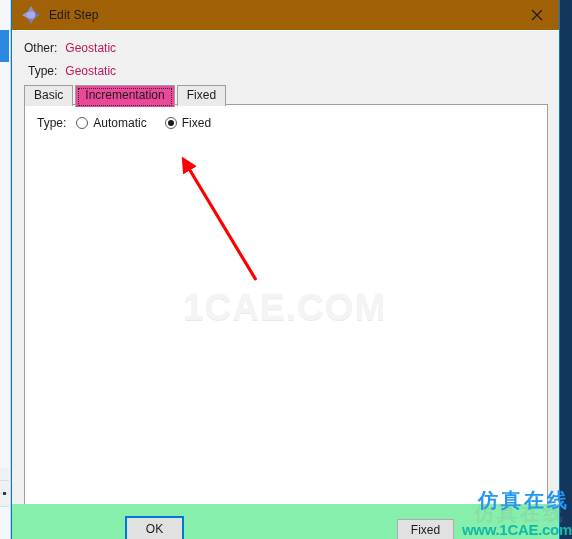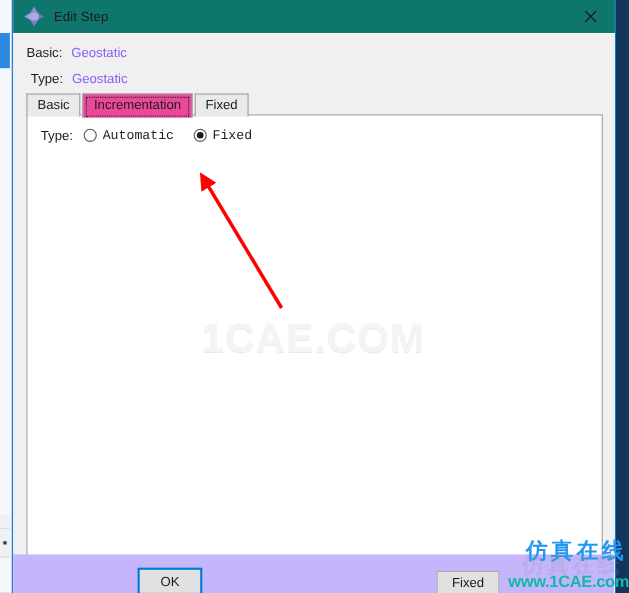--- a/index.html
+++ b/index.html
@@ -57,21 +57,21 @@
     background: #f0f0f0;
     border: 1px solid #0078d7;
     border-top: none;
     box-sizing: border-box;
   }
 
   
   .titlebar {
     position: relative;
     height: 30px;
-    background: #0f766e;
+    background: #a16207;
     border-bottom: 1px solid #ffffff;
     display: flex;
     align-items: center;
   }
   .titlebar-icon {
     width: 22px; height: 22px;
     margin-left: 8px;
     position: relative;
     flex: none;
   }
@@ -98,21 +98,21 @@
     background: #f0f0f0;
     height: 509px;
   }
   .field-row {
     position: absolute;
     font-size: 12px;
     color: #1c1c1c;
     white-space: nowrap;
   }
   .field-row .lbl { color: #1c1c1c; }
-  .field-row .val { margin-left: 8px; color: #8b5cf6; }
+  .field-row .val { margin-left: 8px; color: #be185d; }
   #name-row { left: 12px; top: 10px; }
   #type-row { left: 16px; top: 33px; }
 
   
   .tabstrip {
     position: absolute;
     left: 12px; top: 54px;
     width: 524px;
     height: 20px;
     display: flex;
@@ -187,21 +187,21 @@
     flex: none;
   }
   .radio-opt.checked .radio-mark::after {
     content: "";
     position: absolute;
     left: 2px; top: 2px;
     width: 6px; height: 6px;
     border-radius: 50%;
     background: #1b1b1b;
   }
-  .radio-label { font-size: 12px; color: #1c1c1c; font-family: Liberation Mono, monospace; }
+  .radio-label { font-size: 12px; color: #1c1c1c; }
 
   
   .watermark {
     position: absolute;
     left: 158px;
     top: 182px;
     font-size: 37px;
     font-weight: bold;
     letter-spacing: 1px;
     color: #f4f4f4;
@@ -215,24 +215,23 @@
     position: absolute;
     left: 0; top: 0;
     width: 524px; height: 428px;
     pointer-events: none;
   }
 
   
   .footer {
     position: absolute;
     left: 0; bottom: 0;
-    width: 505px;
+    width: 547px;
     height: 36px;
-    background: #c4b5fd;
-    padding-left: 41px;
+    background: #86efac;
   }
   .btn {
     position: absolute;
     width: 55px; height: 22px;
     font-size: 12px;
     color: #1b1b1b;
     background: #e1e1e1;
     border: 1px solid #adadad;
     box-sizing: border-box;
     display: flex;
@@ -327,21 +326,21 @@
       <div class="titlebar-close">
         <svg width="12" height="12" viewBox="0 0 12 12">
           <path d="M1 1 L11 11 M11 1 L1 11" stroke="#1b1b1b" stroke-width="1.1" fill="none"></path>
         </svg>
       </div>
     </div>
 
     <div class="dlg-body">
 
       <div class="field-row" id="name-row">
-        <span class="lbl">Basic:</span><span class="val">Geostatic</span>
+        <span class="lbl">Other:</span><span class="val">Geostatic</span>
       </div>
 
       <div class="field-row" id="type-row">
         <span class="lbl">Type:</span><span class="val">Geostatic</span>
       </div>
 
       <div class="tabstrip">
         <div class="tab">
           <span>Basic</span>
         </div>

